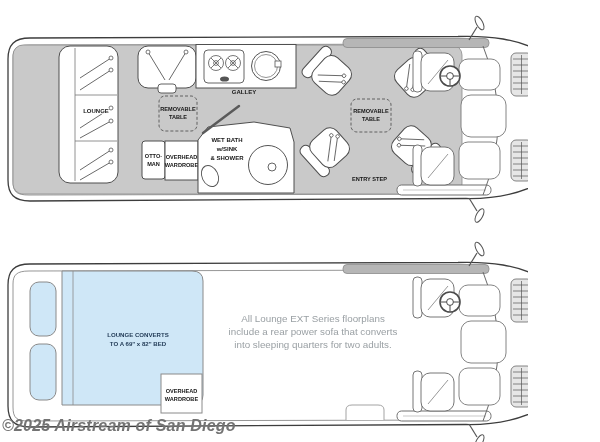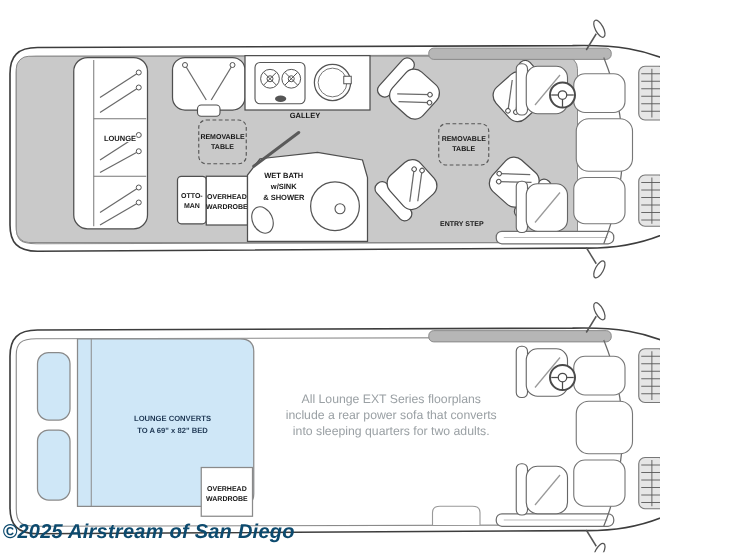--- a/index.html
+++ b/index.html
@@ -7,21 +7,21 @@
          font-family:"Liberation Sans",sans-serif;}
   svg{position:absolute;left:0;top:0;}
   text{font-family:"Liberation Sans",sans-serif;}
   .lbl{font-weight:700;fill:#161616;text-anchor:middle;}
   .sz6{font-size:6px;}
   .sz55{font-size:5.6px;}
   .halo{paint-order:stroke;stroke:#ffffff;stroke-width:1.4px;}
   .bedlbl{font-weight:700;font-size:6.1px;text-anchor:middle;fill:#1e3753;}
   .note{font-size:9.8px;fill:#9aa0a4;text-anchor:middle;font-weight:400;}
   .watermark{position:absolute;left:2px;top:417px;font-size:16px;font-weight:700;
-             font-style:italic;color:#0c4a6e;letter-spacing:0.2px;white-space:nowrap;}
+             font-style:italic;color:#737373;letter-spacing:0.2px;white-space:nowrap;}
 </style>
 </head>
 <body>
 
 <div class="stage">
 <svg width="600" height="442" viewBox="0 0 600 442">
   <defs>
     <g id="van-body">
       <path d="M 30,38 L 458,36.5 C 494,35.5 516,40 536,49 C 562,61 580,82 583,104 L 583,119
                C 583,146 566,170 538,184 C 517,194.5 494,199 466,198.5 L 30,201

